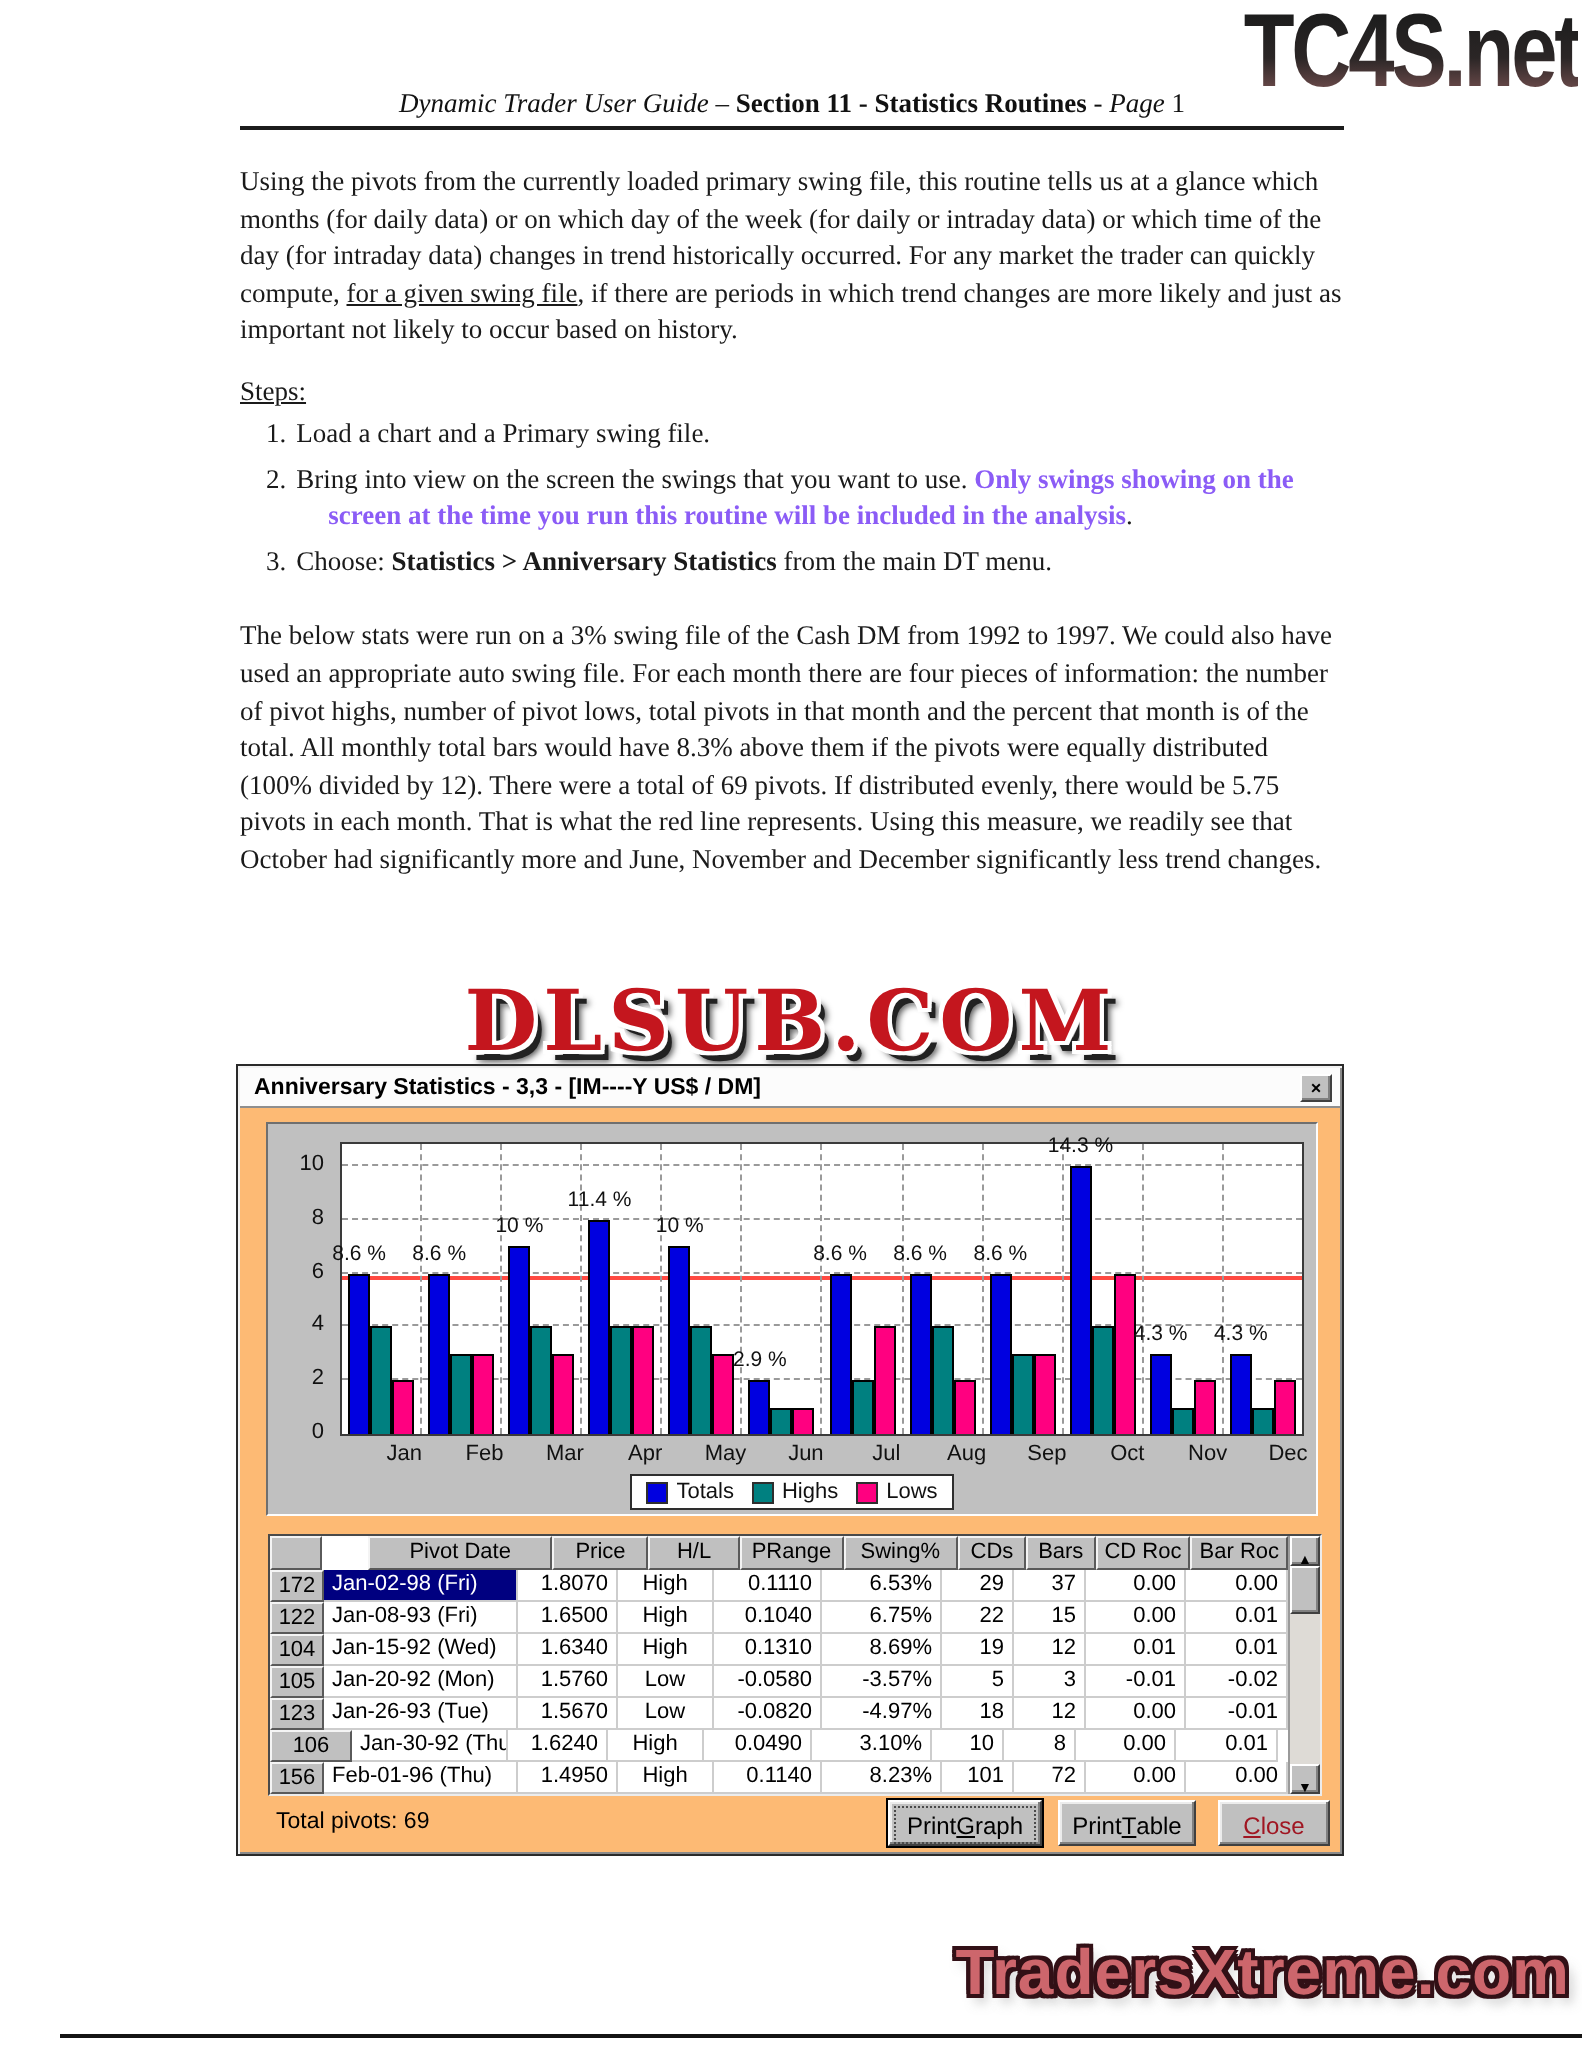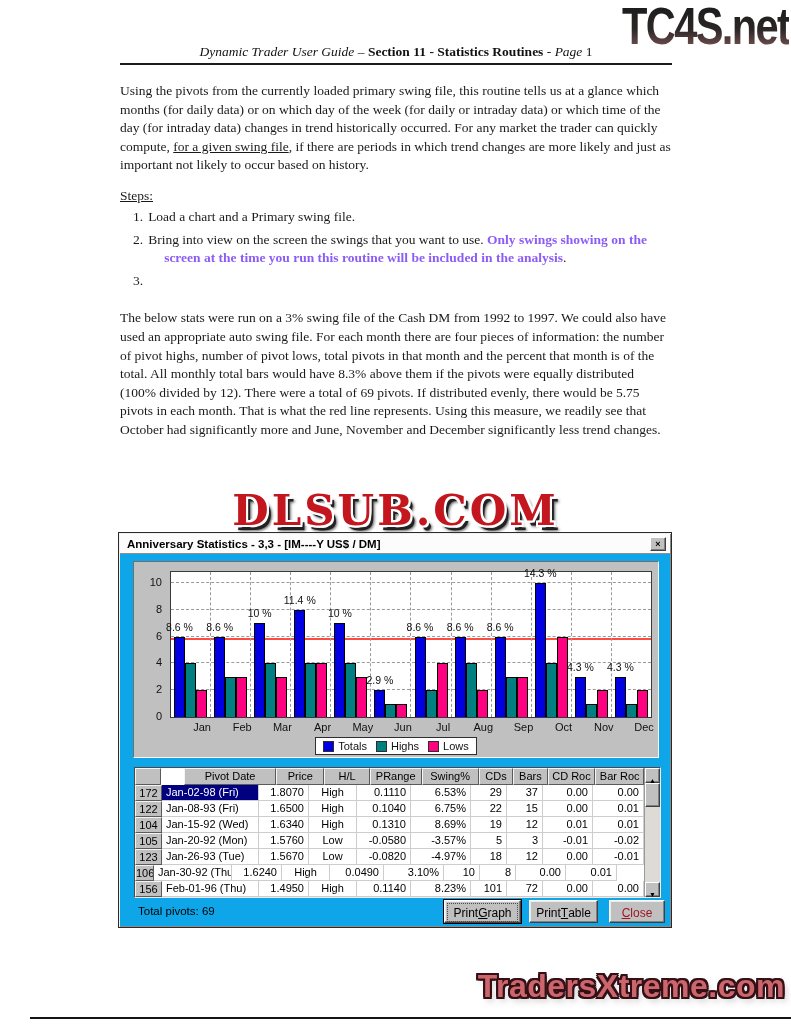--- a/index.html
+++ b/index.html
@@ -37,21 +37,21 @@
   .para{font-size:13.5px;line-height:18.6px;margin:17px 0 0 0;}
   .steps-label{margin-top:13px;font-size:13.5px;text-decoration:underline;}
   .steps{margin-top:4px;}
   .step{display:flex;font-size:13.5px;line-height:18.6px;margin-top:4px;padding-left:13px;}
   .step-num{flex:none;margin-right:5px;}
   .step-text{padding-left:16px;text-indent:-16px;}
   .para2{margin-top:19px;}
 
   
   .dialog{position:absolute;left:118px;top:532px;width:554px;height:396px;z-index:1;
-          background:#0ea5e9;border:1px solid #2a2a2a;box-sizing:border-box;
+          background:#fdba74;border:1px solid #2a2a2a;box-sizing:border-box;
           box-shadow:inset 1px 1px 0 #f2f2f2,inset -1px -1px 0 #8a8a8a;
           font-family:"Liberation Sans",sans-serif;}
   .dlg-title{position:absolute;left:1px;right:1px;top:1px;height:20px;background:#fcfcfc;
              border-bottom:1px solid #8f8f8f;font-size:11.5px;font-weight:bold;color:#000;
              line-height:20px;padding-left:7px;box-sizing:border-box;}
   .dlg-close{position:absolute;top:3px;right:4px;width:16px;height:14px;padding:0;margin:0;
              background:#c0c0c0;border:1px solid;border-color:#fff #404040 #404040 #fff;
              box-shadow:inset -1px -1px 0 #808080;font:bold 9px/12px "Liberation Sans",sans-serif;
              text-align:center;color:#000;cursor:default;}
 
@@ -132,20 +132,21 @@
         <div class="step">
           <span class="step-num">1.</span>
           <span class="step-text"><span>Load a chart and a Primary swing file.</span></span>
         </div>
         <div class="step">
           <span class="step-num">2.</span>
           <span class="step-text"><span>Bring into view on the screen the swings that you want to use. </span><span class="rt-redbold">Only swings showing on the screen at the time you run this routine will be included in the analysis</span><span>.</span></span>
         </div>
         <div class="step">
           <span class="step-num">3.</span>
+          <span class="step-text"><span>Choose: </span><span class="rt-b">Statistics &gt; Anniversary Statistics</span><span> from the main DT menu.</span></span>
         </div>
       </div>
     <p class="para para2">The below stats were run on a 3% swing file of the Cash DM from 1992 to 1997. We could also have used an appropriate auto swing file. For each month there are four pieces of information: the number of pivot highs, number of pivot lows, total pivots in that month and the percent that month is of the total. All monthly total bars would have 8.3% above them if the pivots were equally distributed (100% divided by 12). There were a total of 69 pivots. If distributed evenly, there would be 5.75 pivots in each month. That is what the red line represents. Using this measure, we readily see that October had significantly more and June, November and December significantly less trend changes.</p>
   </div>
 
   <div class="dlsub">DLSUB.COM</div>
 
   <div class="dialog">
     <div class="dlg-title">
       <span>Anniversary Statistics - 3,3 - [IM----Y US$ / DM]</span>
@@ -366,21 +367,21 @@
               <div class="td al-r" style="width: 50px;">1.5670</div>
               <div class="td al-c" style="width: 48px;">Low</div>
               <div class="td al-r" style="width: 54px;">-0.0820</div>
               <div class="td al-r" style="width: 60px;">-4.97%</div>
               <div class="td al-r" style="width: 36px;">18</div>
               <div class="td al-r" style="width: 36px;">12</div>
               <div class="td al-r" style="width: 50px;">0.00</div>
               <div class="td al-r" style="width: 51px;">-0.01</div>
             </div>
             <div class="tr">
-              <div class="th" style="width: 19px;">106</div>
+              <div class="th" style="width: 41px;">106</div>
               <div class="td al-l" style="width: 78px;">Jan-30-92 (Thu)</div>
               <div class="td al-r" style="width: 50px;">1.6240</div>
               <div class="td al-c" style="width: 48px;">High</div>
               <div class="td al-r" style="width: 54px;">0.0490</div>
               <div class="td al-r" style="width: 60px;">3.10%</div>
               <div class="td al-r" style="width: 36px;">10</div>
               <div class="td al-r" style="width: 36px;">8</div>
               <div class="td al-r" style="width: 50px;">0.00</div>
               <div class="td al-r" style="width: 51px;">0.01</div>
             </div>

